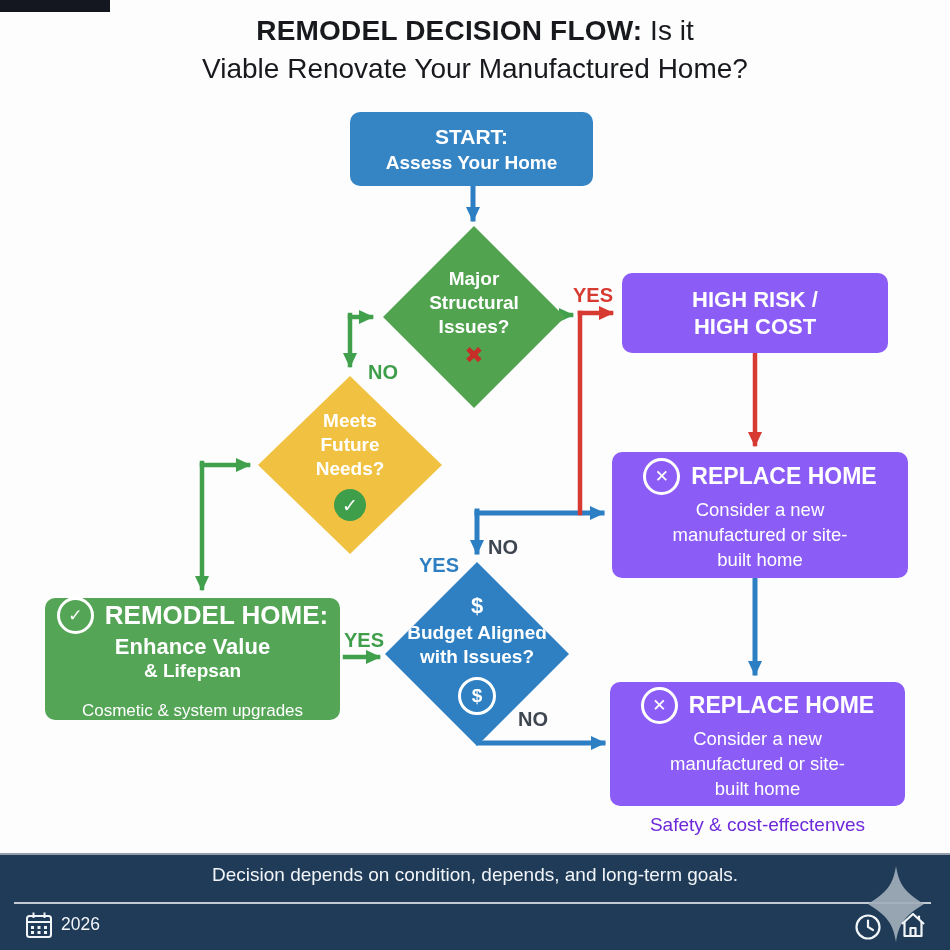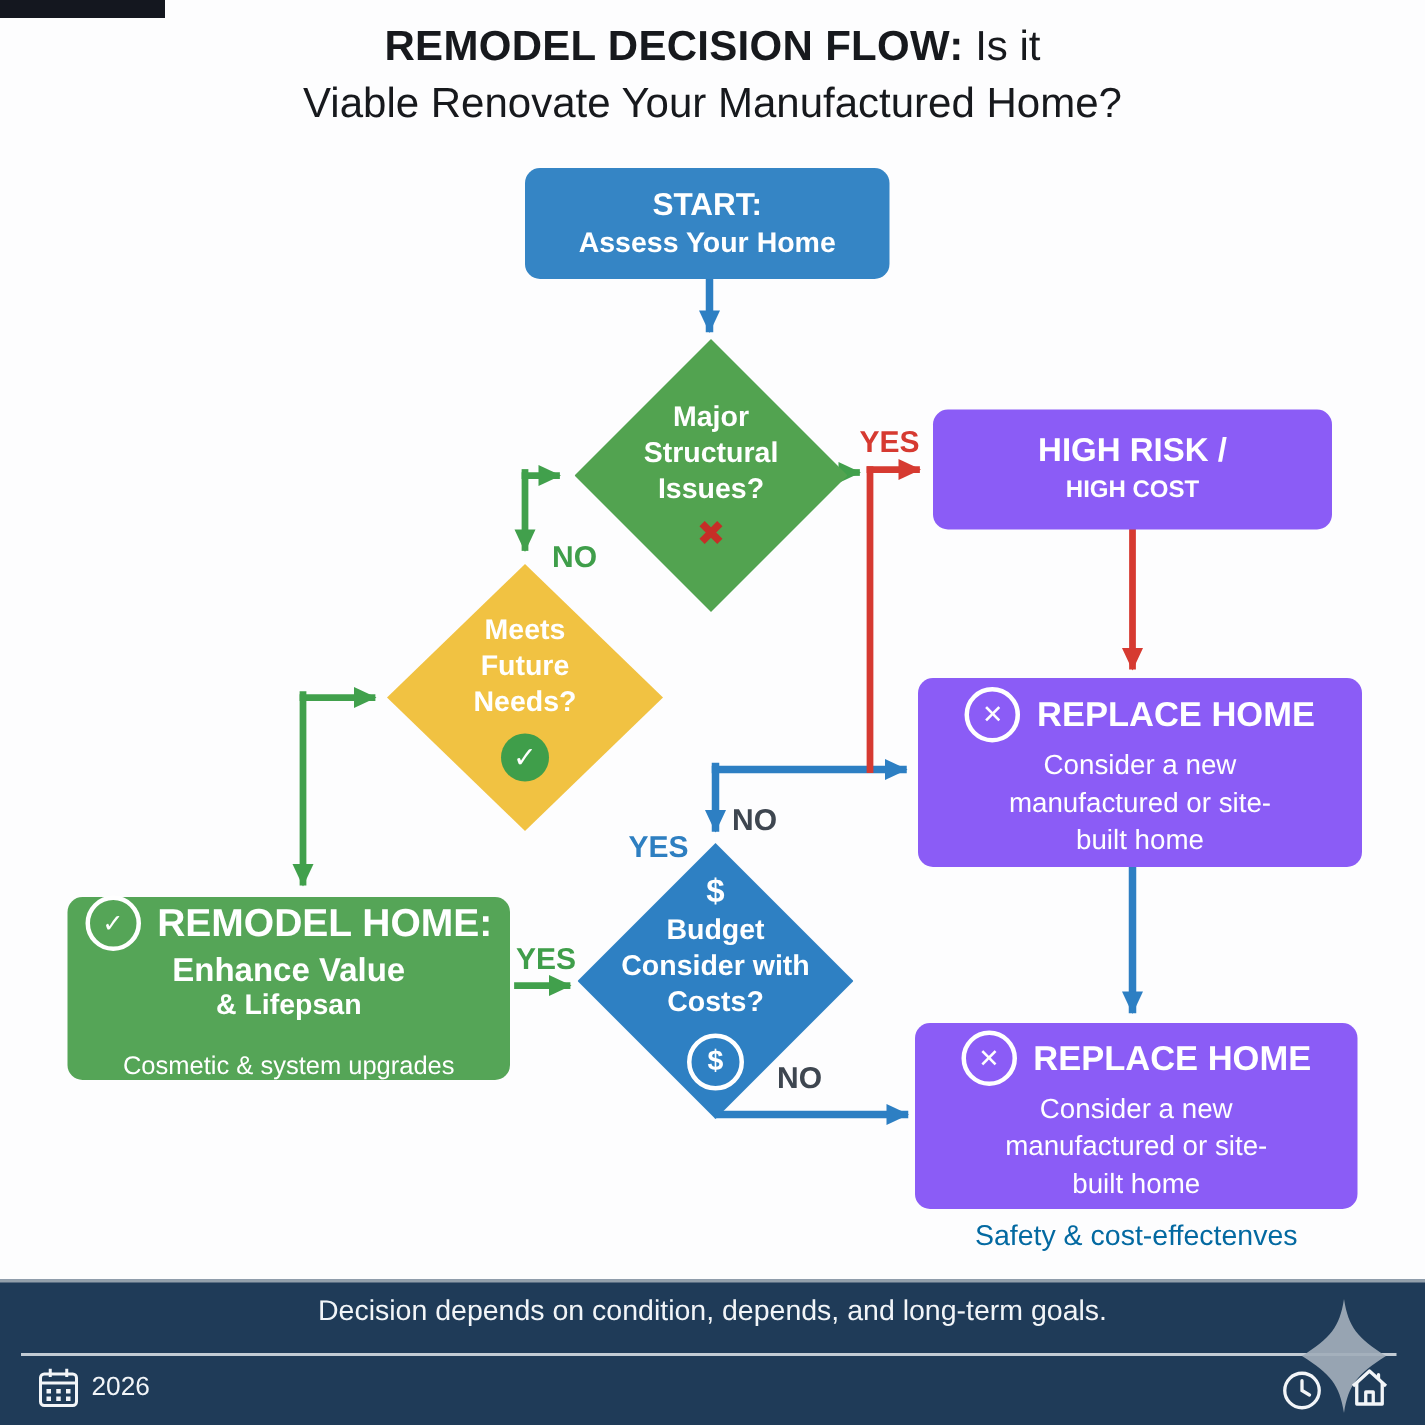--- a/index.html
+++ b/index.html
@@ -29,21 +29,21 @@
              color:#fff;font-weight:bold;}
   .dollar-ring{width:32px;height:32px;font-size:19px;margin-top:8px;}
   .hdr-row{display:flex;align-items:center;gap:11px;justify-content:center;}
   .hdr-ring{width:31px;height:31px;font-size:17px;flex:0 0 auto;}
   
   .edge-label{font-weight:bold;font-size:20px;}
   .lab-red{color:#d63a31;}
   .lab-green{color:#3f9e4a;}
   .lab-blue{color:#2e7fc1;}
   .lab-dark{color:#3e4650;}
-  .caption{color:#0369a1;font-size:19px;text-align:center;}
+  .caption{color:#6d28d9;font-size:19px;text-align:center;}
   
   .footer{left:0;top:853px;width:100%;height:97px;background:#1f3b58;border-top:2px solid #93a0ab;box-sizing:border-box;}
   .footer-msg{left:0;top:864px;width:100%;text-align:center;color:#f2f5f8;font-size:19px;}
   .footer-divider{left:14px;top:902px;width:917px;height:2px;background:#dfe5ea;opacity:.85;}
   .footer-year{left:61px;top:914px;color:#f2f5f8;font-size:17.5px;}
   svg{display:block;}
 </style>
 </head>
 <body>
 
@@ -100,27 +100,27 @@
     <div style="font-size:19px;font-weight:bold;margin-top:3px;">Assess Your Home</div>
   </div>
 
   <div class="abs diamond d-yellow" style="left:258px;top:376px;width:184px;height:178px;">
     <div class="q" style="width:110px;">Meets Future Needs?</div>
     <div class="check-circle">✓</div>
   </div>
 
   <div class="abs diamond d-blue" style="left:385px;top:562px;width:184px;height:184px;">
     <div style="font-size:22px;font-weight:bold;line-height:24px;">$</div>
-    <div class="q" style="width:150px;margin-top:3px;">Budget Consider with Costs?</div>
+    <div class="q" style="width:150px;margin-top:3px;">Budget Aligned with Issues?</div>
     <div class="ring-icon dollar-ring">$</div>
   </div>
 
   <div class="abs node red-box" style="left:622px;top:273px;width:266px;height:80px;">
     <div style="font-size:22px;font-weight:bold;line-height:27px;">HIGH RISK /</div>
-    <div style="font-size:16px;font-weight:bold;line-height:27px;text-align:right;">HIGH COST</div>
+    <div style="font-size:22px;font-weight:bold;line-height:27px;text-align:right;">HIGH COST</div>
   </div>
 
   <div class="abs node red-box" style="left:612px;top:452px;width:296px;height:126px;">
     <div class="hdr-row">
       <span class="ring-icon hdr-ring">✕</span>
       <span style="font-size:23px;font-weight:bold;">REPLACE HOME</span>
     </div>
     <div style="font-size:18.5px;line-height:25px;width:200px;margin-top:2px;">Consider a new manufactured or site-built home</div>
   </div>
 

